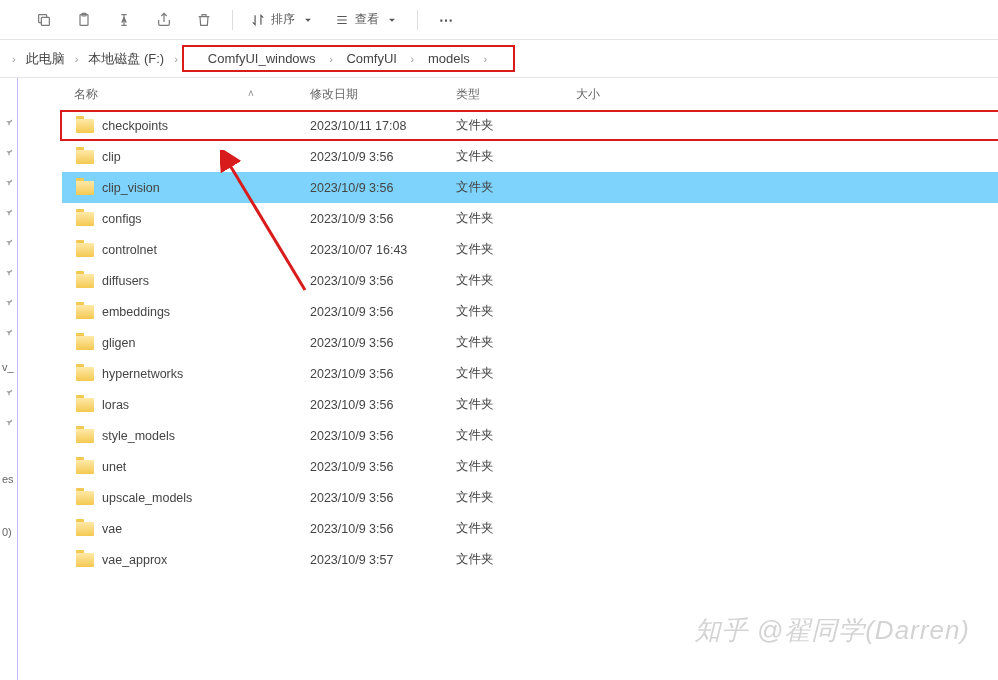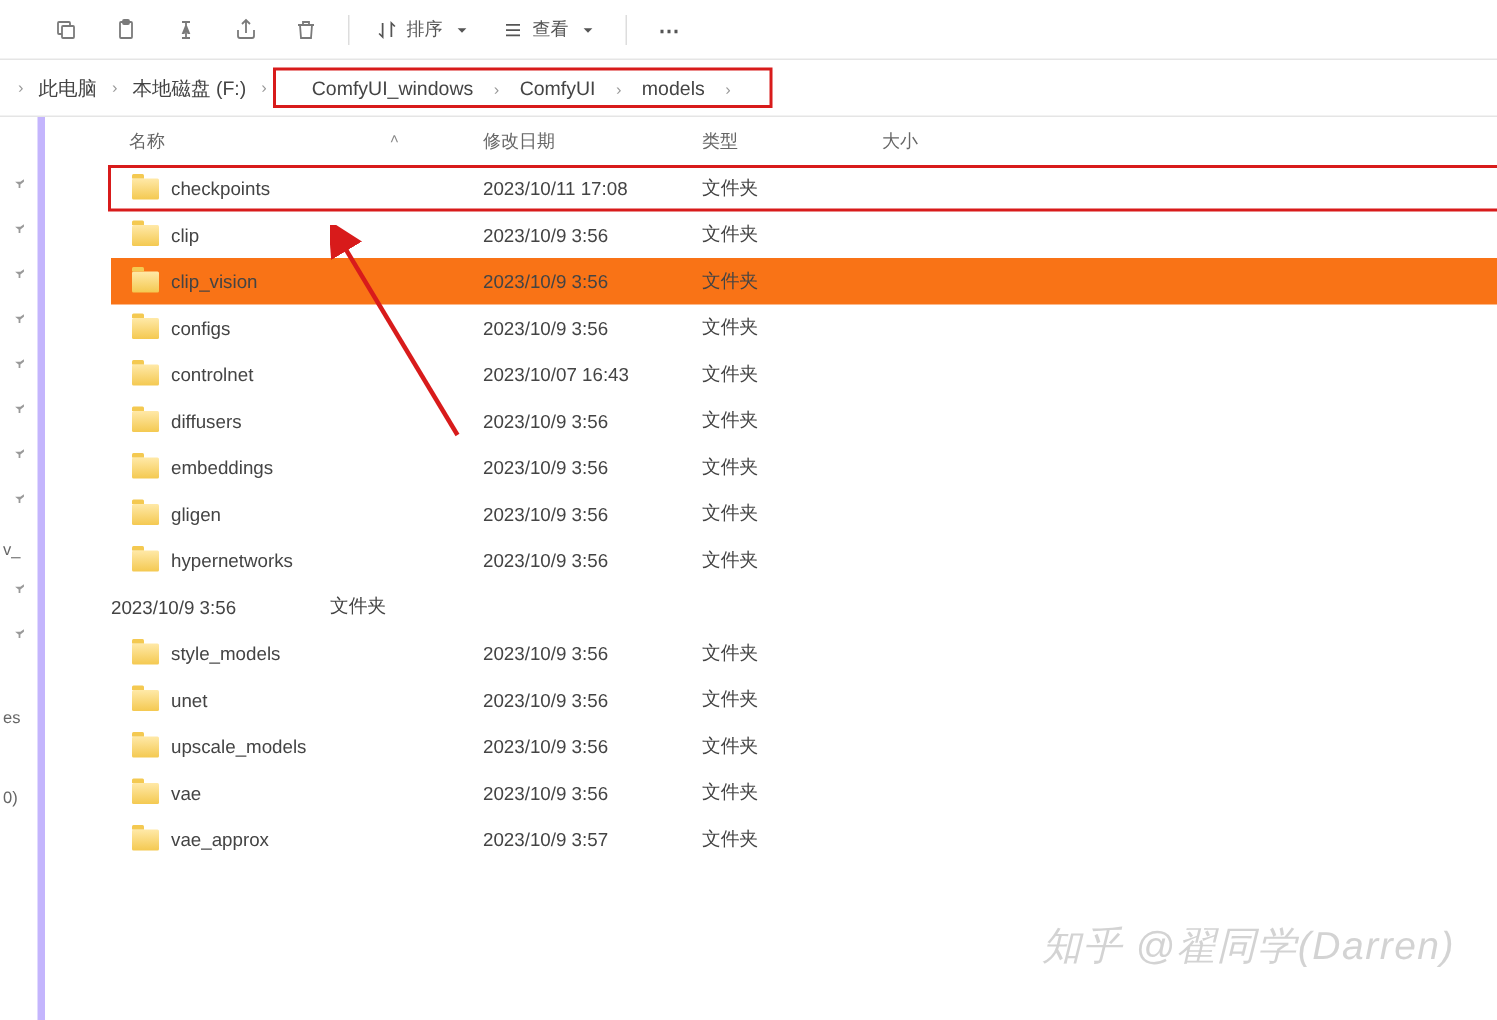--- a/index.html
+++ b/index.html
@@ -68,22 +68,22 @@
     .bc-highlight {
       border: 2px solid #d81b1b;
       padding: 4px 20px;
       margin-left: -2px;
     }
     .content {
       display: flex;
       height: calc(100% - 78px);
     }
     .sidebar {
-      width: 30px;
-      border-right: 5px solid #c4b5fd;
+      width: 18px;
+      border-right: 1px solid #c4b5fd;
       padding-top: 30px;
     }
     .pin {
       display: flex;
       align-items: center;
       justify-content: center;
       height: 30px;
       color: #999;
     }
     .pin svg { width: 10px; height: 10px; }
@@ -117,21 +117,21 @@
       color: #888;
       font-size: 10px;
     }
     .row {
       display: flex;
       height: 31px;
       align-items: center;
       font-size: 12.5px;
       color: #444;
     }
-    .row.selected { background: #f97316; }
+    .row.selected { background: #7dd3fc; }
     .row.highlighted {
       border: 2px solid #d81b1b;
       margin-left: -2px;
       margin-right: -2px;
     }
     .folder-icon {
       width: 18px;
       height: 14px;
       display: inline-block;
       margin-right: 8px;
@@ -382,20 +382,24 @@
         <div class="row">
           <div class="col-name">
             <span class="folder-icon"></span>
             <span>hypernetworks</span>
           </div>
           <div class="col-date">2023/10/9 3:56</div>
           <div class="col-type">文件夹</div>
           <div class="col-size"></div>
         </div>
         <div class="row">
+          <div class="col-name">
+            <span class="folder-icon"></span>
+            <span>loras</span>
+          </div>
           <div class="col-date">2023/10/9 3:56</div>
           <div class="col-type">文件夹</div>
           <div class="col-size"></div>
         </div>
         <div class="row">
           <div class="col-name">
             <span class="folder-icon"></span>
             <span>style_models</span>
           </div>
           <div class="col-date">2023/10/9 3:56</div>

